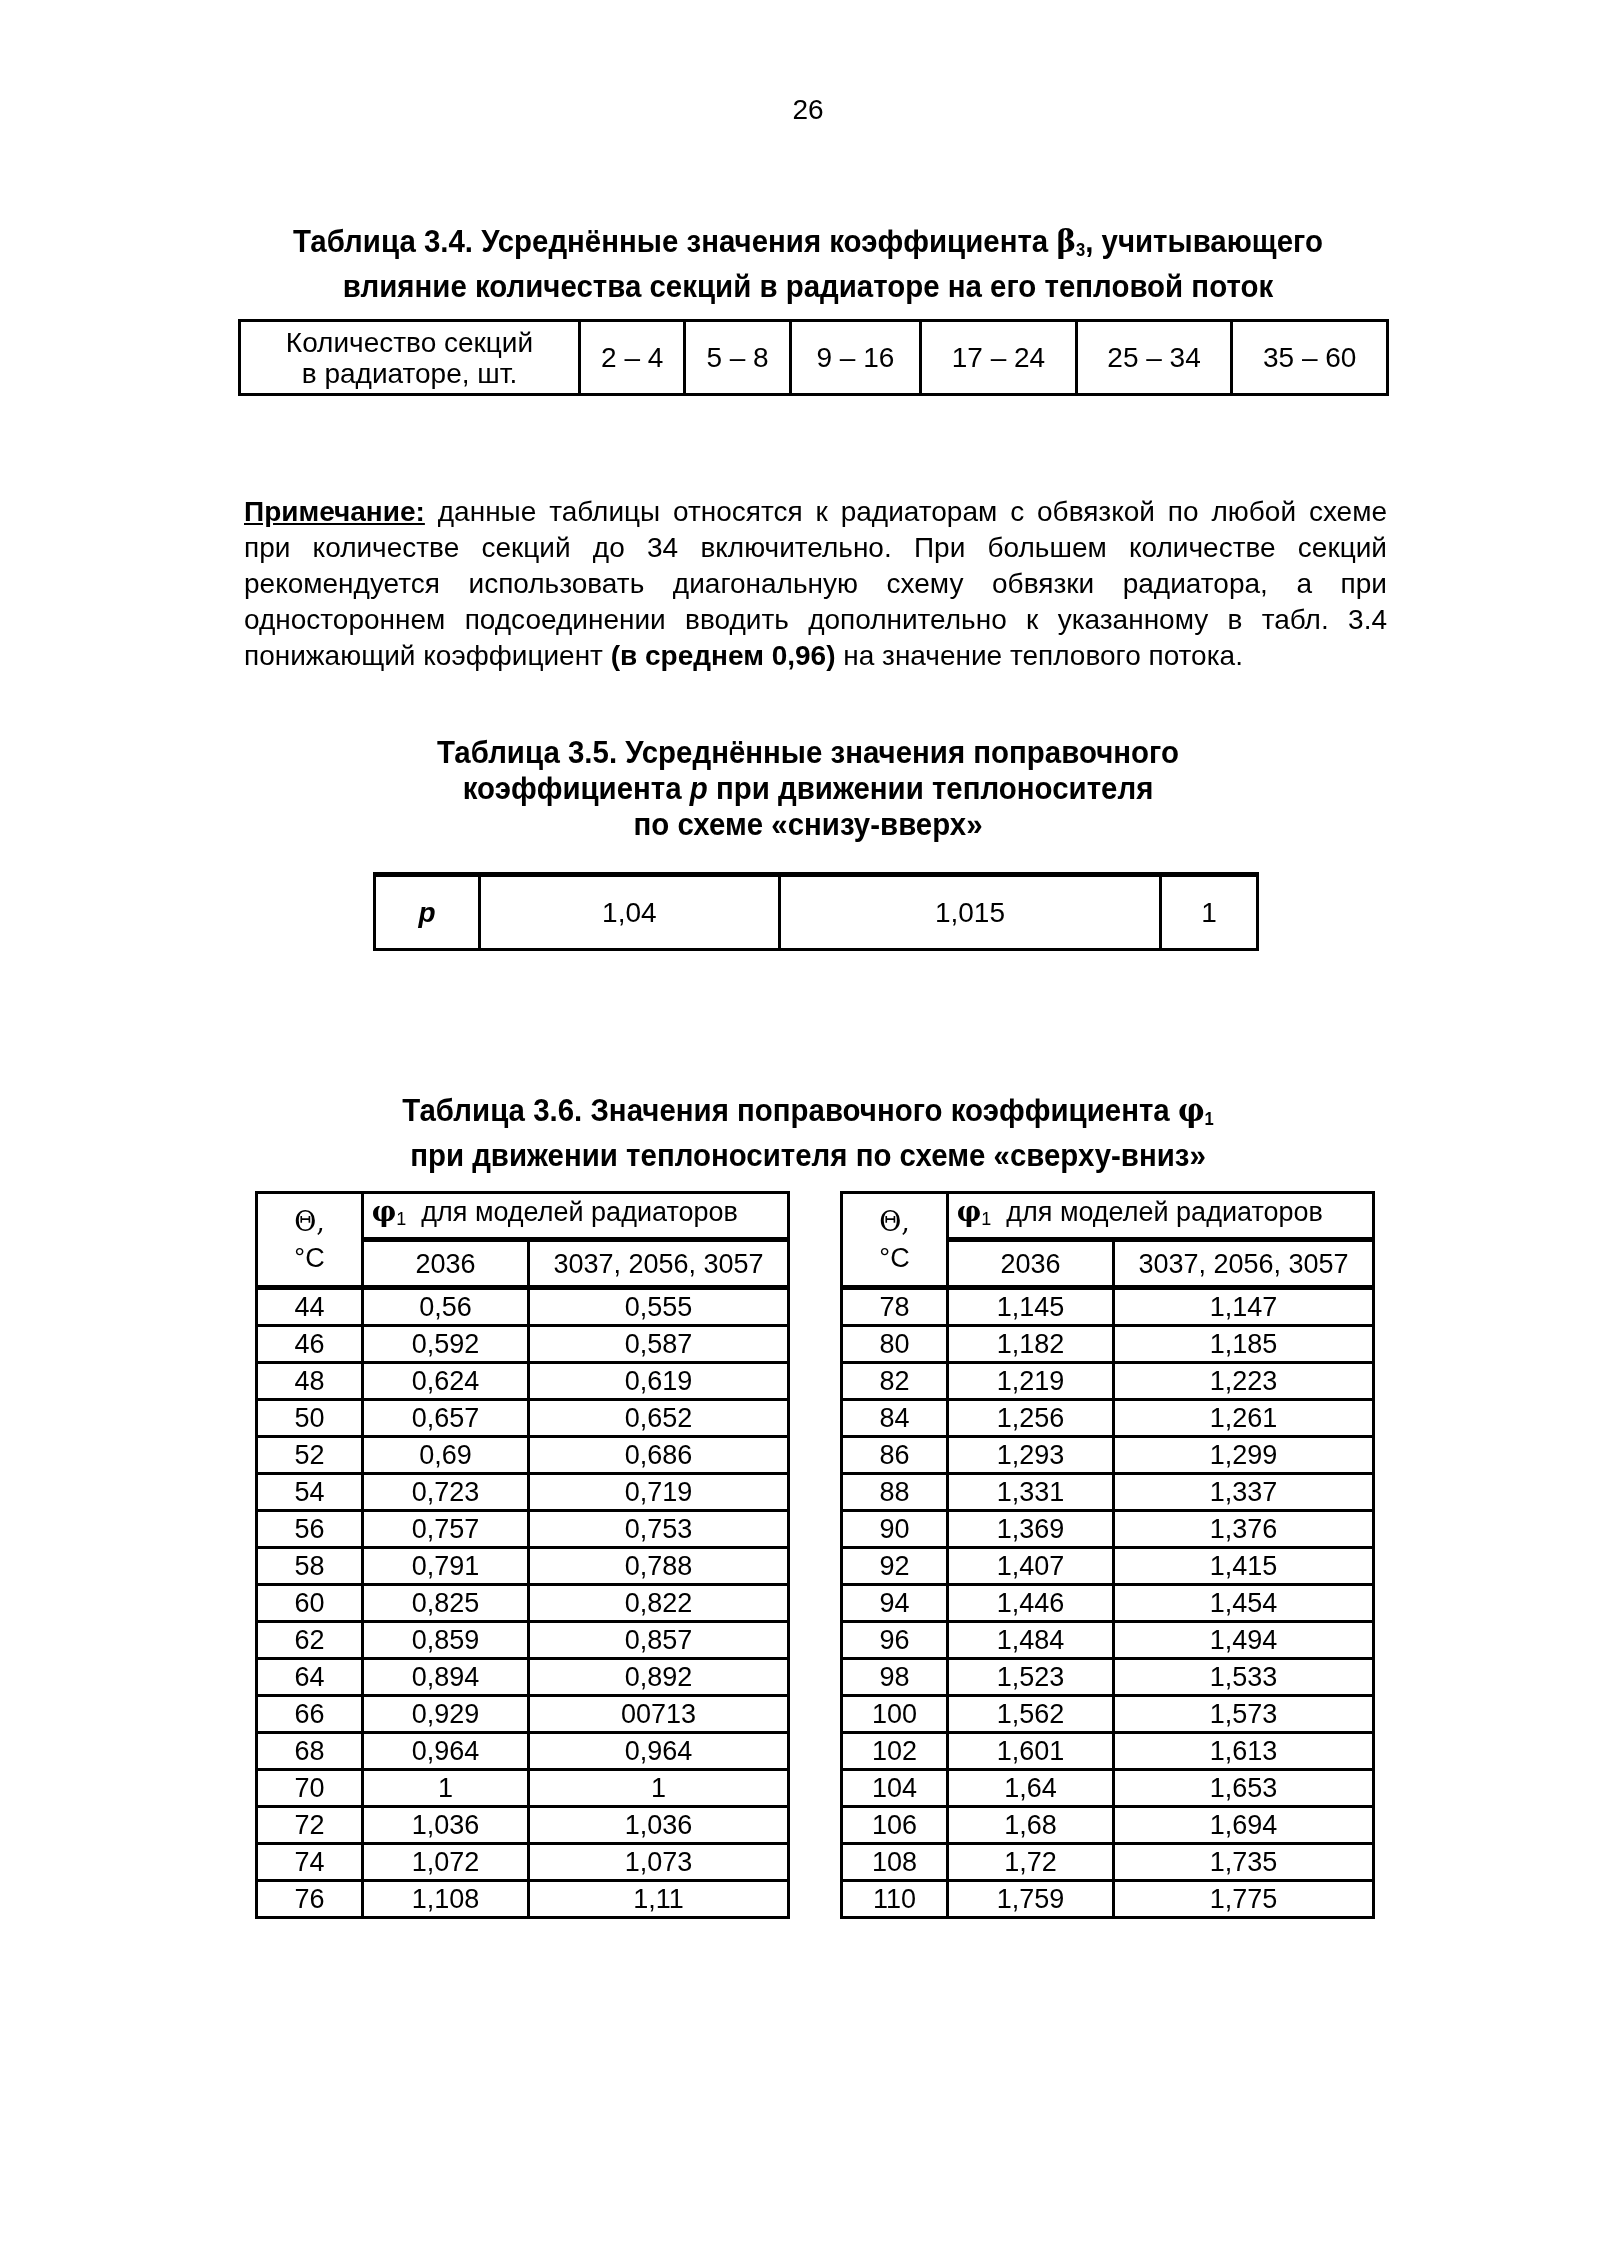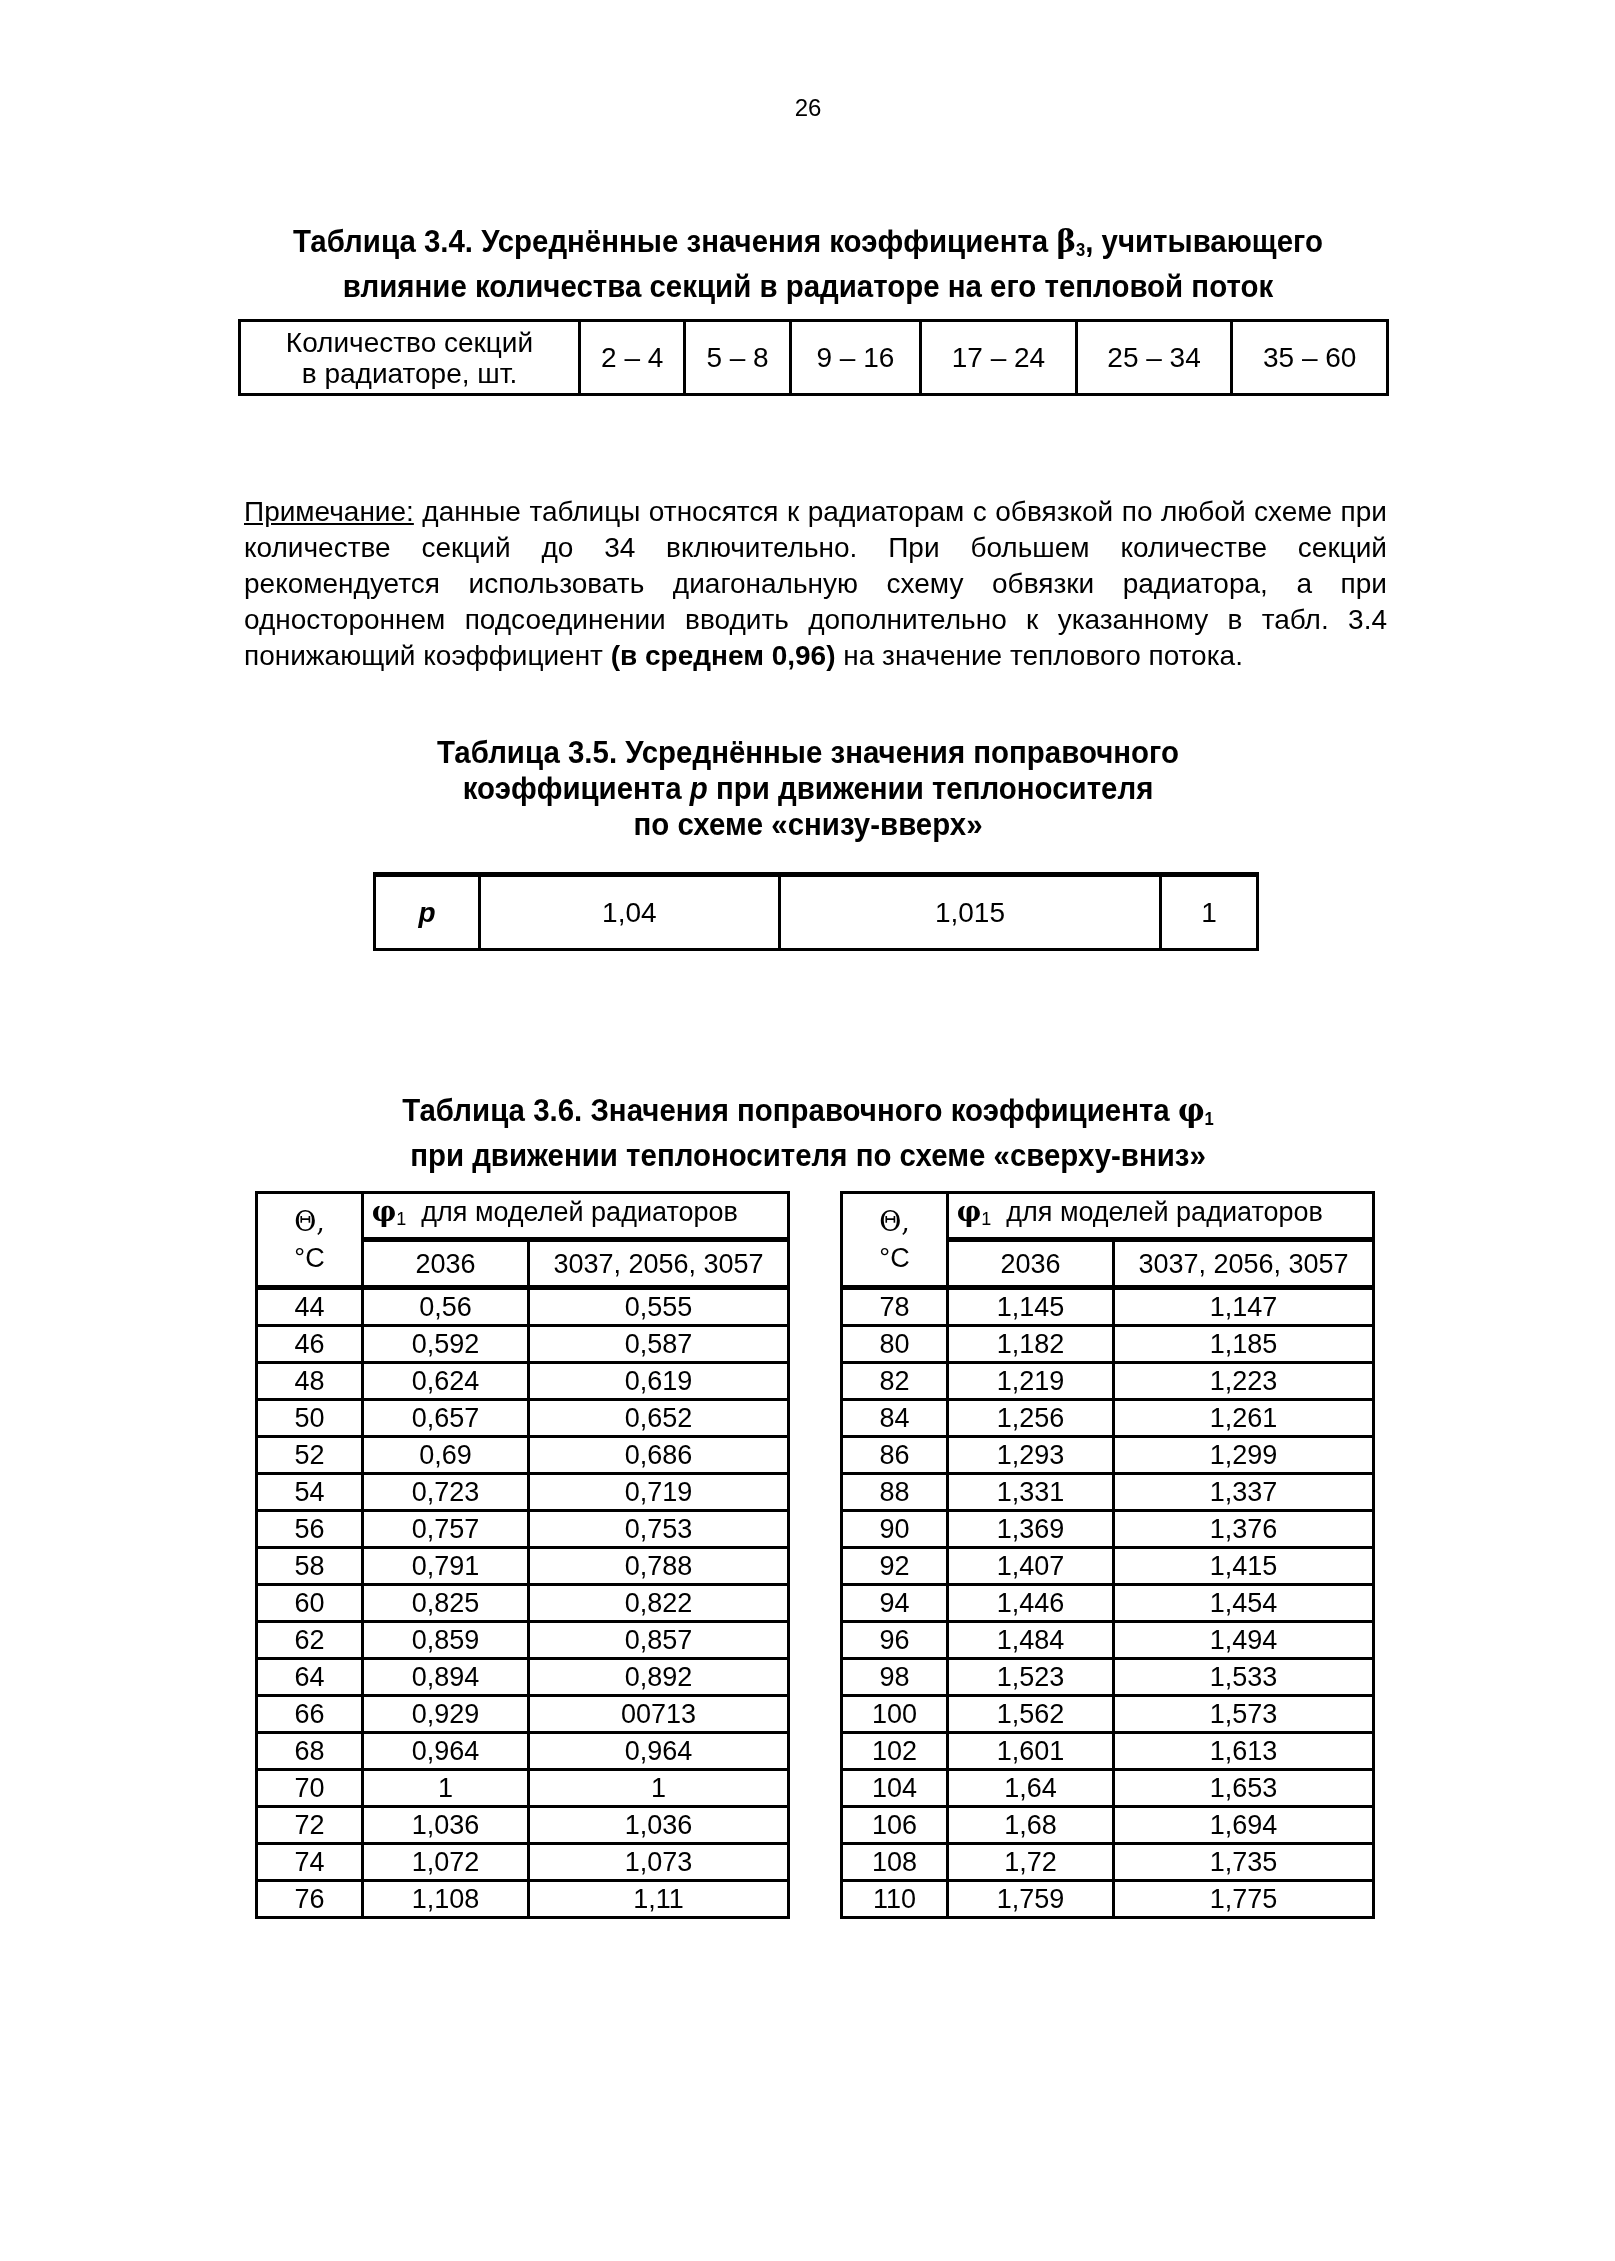--- a/index.html
+++ b/index.html
@@ -1,37 +1,37 @@
 <!DOCTYPE html>
 <html style="font-size:10.3px"><head>
 <meta charset="utf-8">
 <style>
   html, body { margin: 0; padding: 0; background: #ffffff; }
   body {
     width: 1616px; height: 2261px; position: relative; overflow: hidden;
     font-family: "Liberation Sans", sans-serif; color: #000;
   }
   .abs { position: absolute; }
-  .page-num { left: 0; width: 1616px; top: 94px; text-align: center; font-size: 24px; }
+  .page-num { left: 0; width: 1616px; top: 94px; text-align: center; font-size: 28px; }
   .title {
     left: 0; width: 1616px; text-align: center; font-weight: bold;
     font-size: 32px; line-height: 36px; transform: scaleX(0.92);
   }
   .title .line { display: block; }
   .it { font-style: italic; }
   table { border-collapse: collapse; position: absolute; font-size: 28px; }
   td { border: 3.2px solid #000; text-align: center; vertical-align: middle; padding: 0; }
   .t34 { left: 238px; top: 319px; width: 1151px; }
   .t34 td { height: 71px; }
   .t34 .hdr { width: 337px; line-height: 31px; }
   .note {
     left: 244px; width: 1143px; top: 494px; font-size: 28px; line-height: 36px;
     text-align: justify;
   }
-  .note .u { text-decoration: underline; }
+  .note .u { text-decoration: underline; font-weight: bold; }
   .note .b { font-weight: bold; margin-top: 35px; }
   .t35 { left: 373px; top: 872px; width: 886px; }
   .t35 td { height: 71px; }
   .t35 .hdr { width: 369px; line-height: 31px; }
   .t36 { top: 1191px; width: 535px; font-size: 27px; }
   .t36.left { left: 255px; }
   .t36.right { left: 840px; }
   .t36 td { height: 34px; line-height: 32px; }
   .t36 .hd1 { height: 43px; }
   .t36 .hd2 { height: 43px; }

